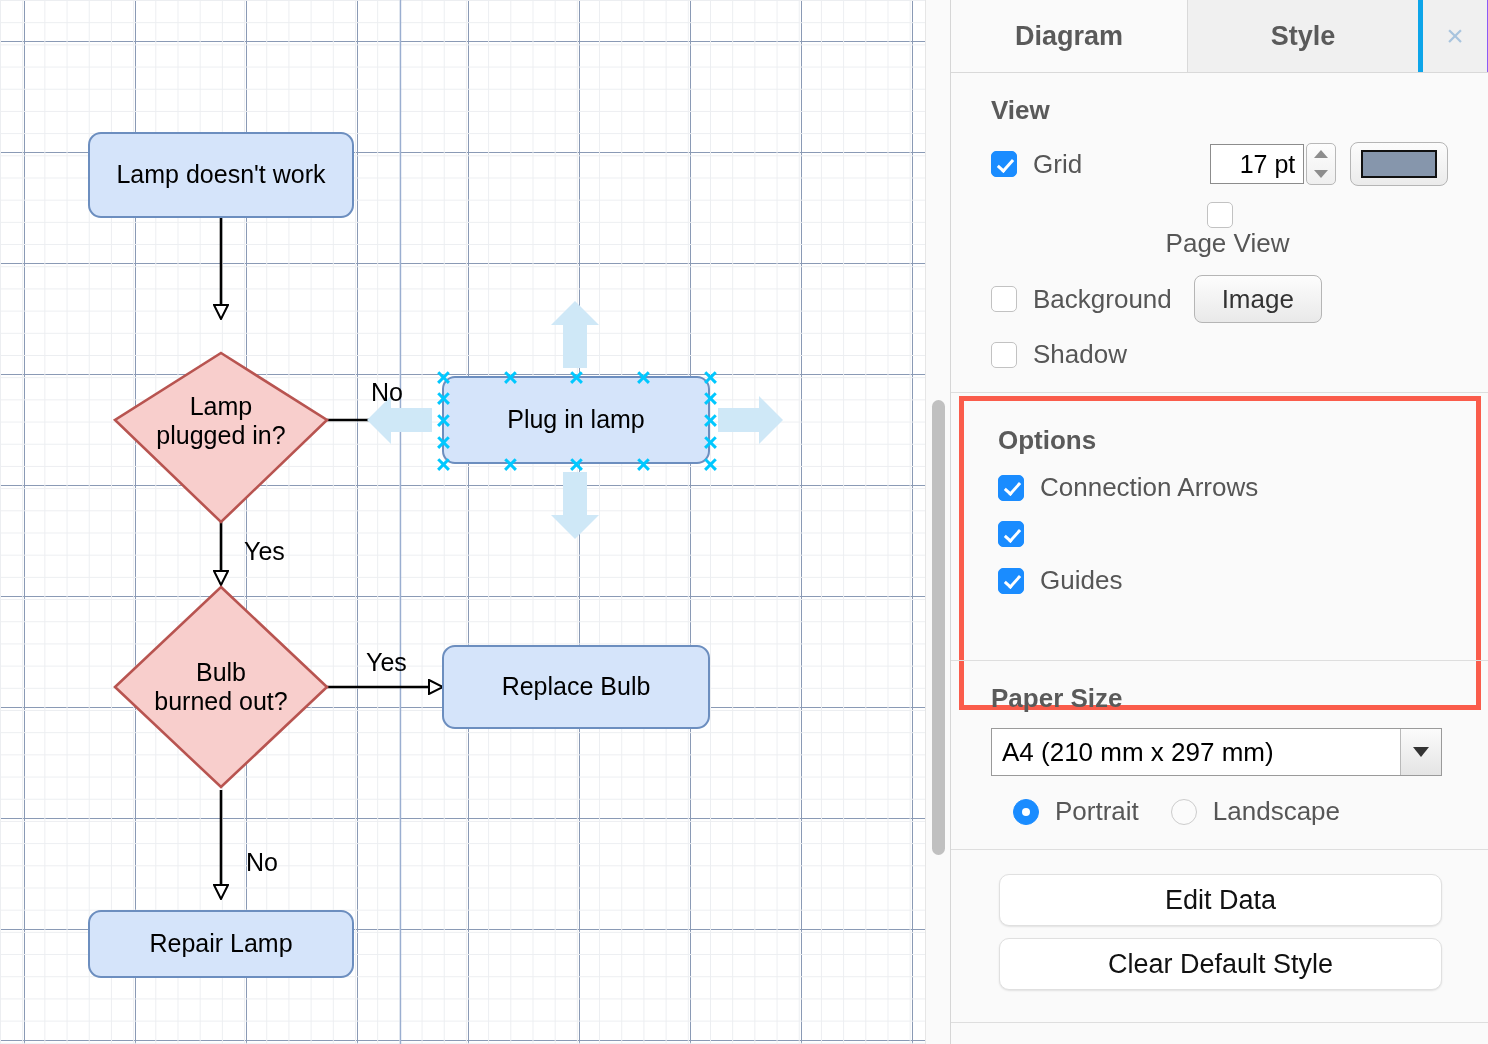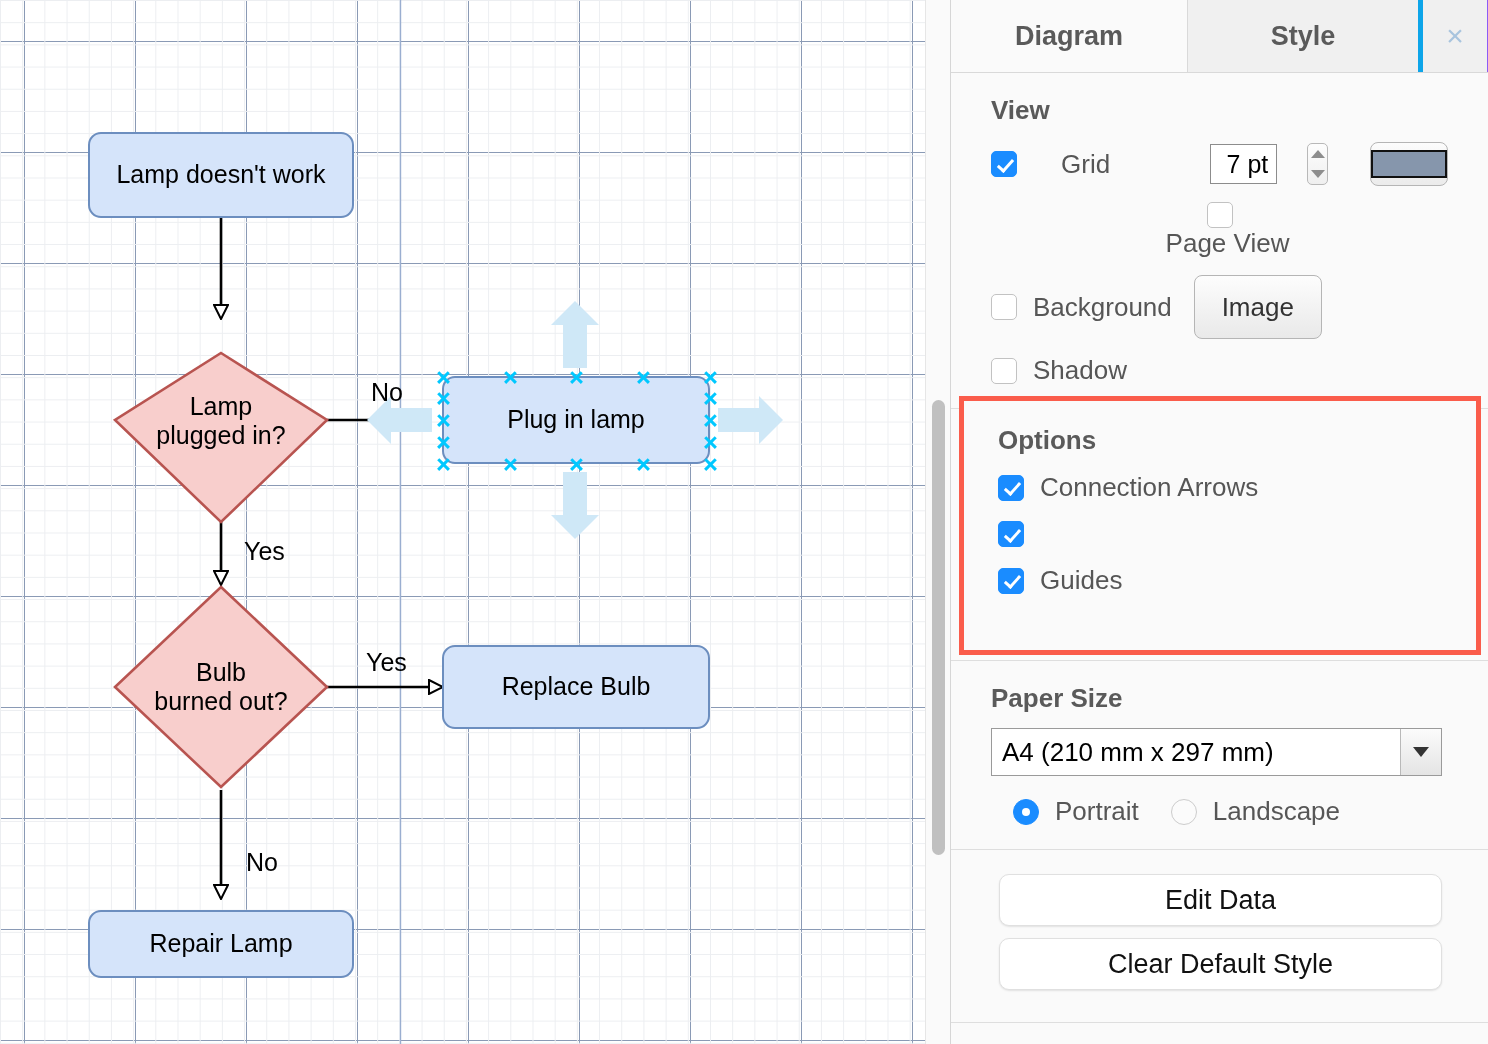--- a/index.html
+++ b/index.html
@@ -214,21 +214,21 @@
   }
 
   .btn {
     border: 1.5px solid #b5b5b5;
     border-radius: 8px;
     background: linear-gradient(#fdfdfd, #e9e9e9);
     font-size: 26px; color: #333;
     display: flex; align-items: center; justify-content: center;
     box-sizing: border-box;
   }
-  .btn-image { width: 128px; height: 64px; margin-left: 22px; }
+  .btn-image { width: 128px; height: 48px; margin-left: 22px; }
 
   .options-highlight {
     border: 5px solid #fa5c4b;
     background: #fafafa;
     box-sizing: border-box;
   }
 
   .select {
     height: 48px;
     background: #ffffff;
@@ -356,24 +356,24 @@
     <div id="tabbar">
       <div class="tab active">Diagram</div>
       <div class="tab inactive">Style</div>
       <div class="tab-close">×</div>
     </div>
 
     <div class="section">
       <div class="section-inner">
         <div class="sec-title">View</div>
 
-        <div class="row" style="margin-bottom:16px;gap:28px;">
+        <div class="row" style="margin-bottom:16px;">
           <div class="checkbox on"></div>
           <div class="cb-label" style="width:180px;">Grid</div>
-          <div class="grid-size-input">7 pt</div>
+          <div class="grid-size-input">17 pt</div>
           <div class="spinner">
             <div class="spin-up"></div>
             <div class="spin-dn"></div>
           </div>
           <div class="color-swatch">
             <div class="color-swatch-inner" id="grid-color-fill" style="background: rgb(134, 150, 172);"></div>
           </div>
         </div>
 
         <div class="row" style="margin-bottom:16px;flex-direction:column;">
@@ -389,21 +389,21 @@
 
         <div class="row" style="margin-bottom:4px;">
           <div class="checkbox off"></div>
           <div class="cb-label">Shadow</div>
         </div>
       </div>
     </div>
 
     <div class="divider"></div>
 
-    <div class="options-highlight" style="position: absolute; left: 8px; top: 396px; width: 522px; height: 259px; border-color: rgb(250, 92, 75);">
+    <div class="options-highlight" style="position: absolute; left: 8px; top: 396px; width: 522px; height: 314px; border-color: rgb(250, 92, 75);">
       <div class="section-inner" style="padding:24px 40px 18px 34px;">
         <div class="sec-title">Options</div>
 
         <div class="row" style="margin-bottom:18px;">
           <div class="checkbox on"></div>
           <div class="cb-label">Connection Arrows</div>
         </div>
         <div class="row" style="margin-bottom:18px;">
           <div class="checkbox on"></div>
         </div>

